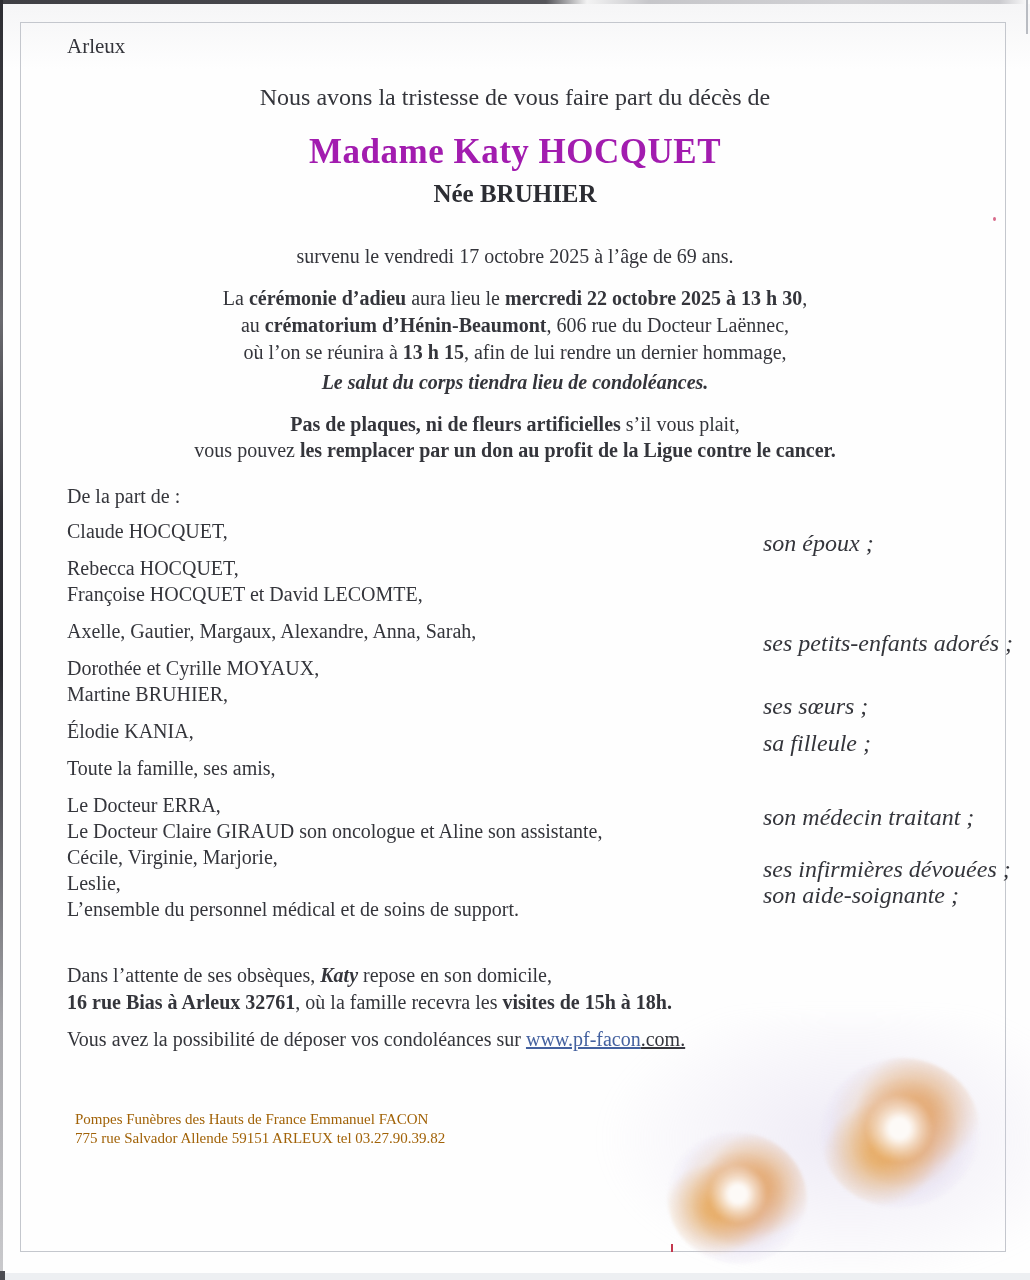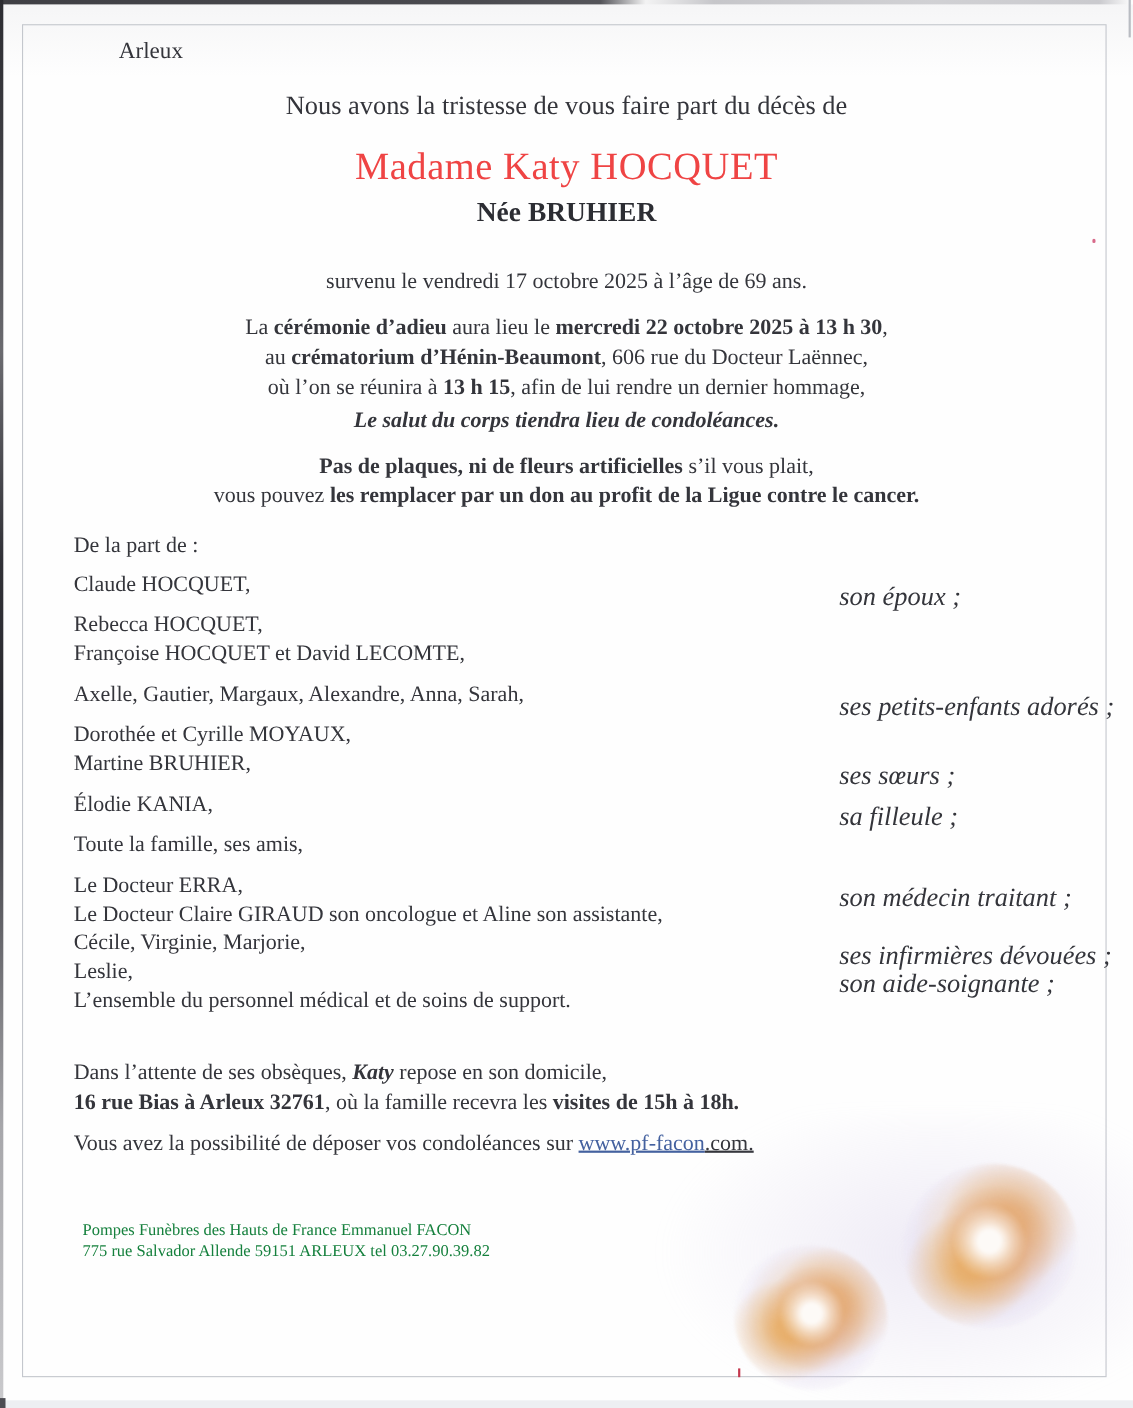--- a/index.html
+++ b/index.html
@@ -28,41 +28,41 @@
   .frame { position:absolute; left:20px; top:22px; width:984px; height:1228px;
     border:1px solid #c4c7cd; z-index:2; }
 
   .content { position:absolute; inset:0; z-index:3; }
 
   .b { font-weight:bold; }
   .i { font-style:italic; }
   .u { text-decoration:underline; }
   .link { color:#44619f; text-decoration:underline; }
 
-  .city { position:absolute; left:67px; top:34px; font-size:21px;margin-left:41px; }
+  .city { position:absolute; left:67px; top:34px; font-size:21px; }
   .center { position:absolute; left:0; width:100%; text-align:center; }
   .intro { top:84px; font-size:24px; }
-  .deceased { top:132px; font-size:35px; font-weight:normal; color:#ef4444; letter-spacing:0.5px; }
+  .deceased { top:132px; font-size:35px; font-weight:bold; color:#a21caf; letter-spacing:0.5px; }
   .maiden { top:180px; font-size:25px; font-weight:bold; color:#2c2d33; }
   .death-line { top:245px; font-size:20px; }
   .ceremony { top:285px; font-size:20px; line-height:27px; }
   .salut { top:371px; font-size:20px; font-weight:bold; font-style:italic; }
   .plaques { top:411px; font-size:20px; line-height:26px; }
 
   .from-label { position:absolute; left:67px; top:485px; font-size:20px; }
 
   .family { position:absolute; left:67px; top:518px; right:40px; font-size:20px; }
   .fam-row { position:relative; line-height:26px; white-space:nowrap; }
   .fam-row.gap { margin-top:11px; }
   .fam-rel { position:absolute; left:696px; top:12px; font-style:italic; font-size:24px; white-space:nowrap; }
 
   .attente { position:absolute; left:67px; top:962px; font-size:20px; line-height:27px; }
   .condolences { position:absolute; left:67px; top:1028px; font-size:20px; }
 
-  .footer { position:absolute; left:75px; top:1110px; font-size:15px; line-height:19px; color:#15803d; }
+  .footer { position:absolute; left:75px; top:1110px; font-size:15px; line-height:19px; color:#a16207; }
 
   
   .flowers { position:absolute; left:615px; top:1040px; width:400px; height:225px; z-index:2; }
   .wash { position:absolute; inset:-25px; filter:blur(8px);
     background:radial-gradient(ellipse at 58% 45%, rgba(213,204,232,0.38), rgba(213,204,232,0) 68%); }
   .orchid { position:absolute; border-radius:50%; filter:blur(1.6px);
     background:
       radial-gradient(circle at 50% 47%, rgba(255,255,255,0.95) 9%, rgba(255,255,255,0) 30%),
       radial-gradient(ellipse at 36% 62%, rgba(231,158,58,0.6) 7%, rgba(231,158,58,0) 40%),
       radial-gradient(ellipse at 64% 36%, rgba(224,147,66,0.5) 9%, rgba(224,147,66,0) 44%),

